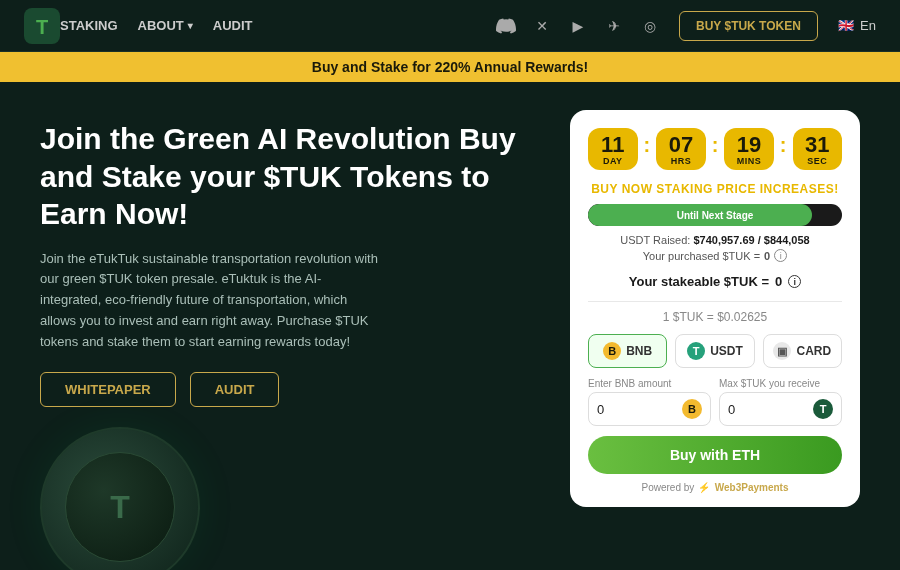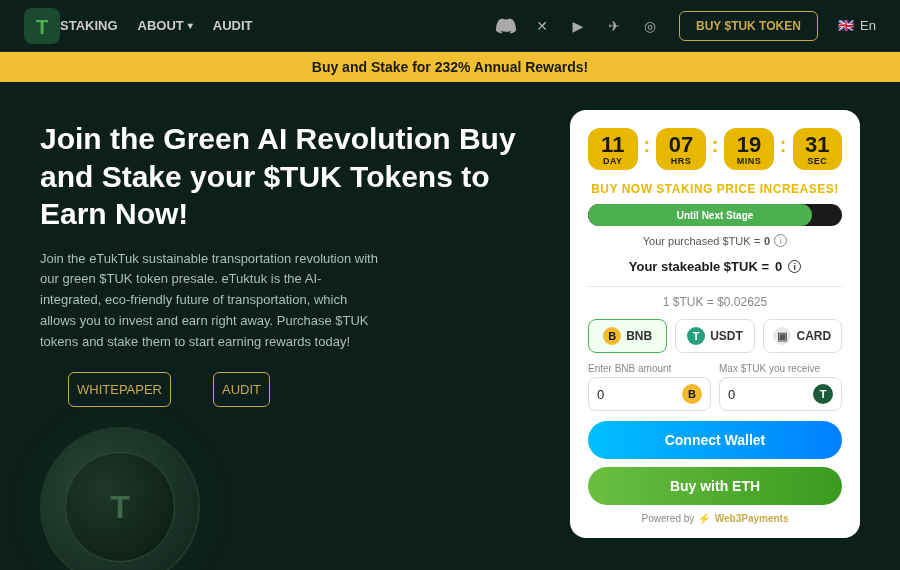--- a/index.html
+++ b/index.html
@@ -106,26 +106,25 @@
     }
     .btn-row {
       display: flex;
       gap: 14px;
       margin-bottom: 20px;
     }
     .btn-outline {
       border: 1.5px solid #c8a84b;
       color: #c8a84b;
       background: transparent;
-      padding: 9px 8px;
+      padding: 9px 24px;
       border-radius: 6px;
       font-size: 13px;
-      font-weight: 400;
-      cursor: pointer;
-      margin-left: 28px;
+      font-weight: 700;
+      cursor: pointer;
     }
     .coin-visual {
       width: 160px;
       height: 160px;
       background: radial-gradient(circle at 40% 40%, #2a4a3a, #0d2018);
       border-radius: 50%;
       border: 2px solid #1e3a2a;
       display: flex;
       align-items: center;
       justify-content: center;
@@ -451,21 +450,21 @@
     <span class="social-icon">◎</span>
   </div>
   <button class="btn-buy-nav">BUY $TUK TOKEN</button>
   <div class="nav-lang">
     <span>🇬🇧</span>
     <span>En</span>
   </div>
 </nav>
 
 <div class="banner">
-  <span>Buy and Stake for 232% Annual Rewards!</span>
+  <span>Buy and Stake for 220% Annual Rewards!</span>
 </div>
 
 <div class="main">
 
   <div class="left">
     <h1 class="hero-title">Join the Green AI Revolution Buy and Stake your $TUK Tokens to Earn Now!</h1>
     <p class="hero-desc">Join the eTukTuk sustainable transportation revolution with our green $TUK token presale. eTuktuk is the AI-integrated, eco-friendly future of transportation, which allows you to invest and earn right away. Purchase $TUK tokens and stake them to start earning rewards today!</p>
     <div class="btn-row">
       <button class="btn-outline">WHITEPAPER</button>
       <button class="btn-outline">AUDIT</button>
@@ -505,20 +504,24 @@
 
     <div class="progress-wrap-rel">
       <div class="progress-bar-wrap">
         <div class="progress-bar-fill" style="width: 88%;"></div>
       </div>
       <div class="progress-text-overlay">
         <span>Until Next Stage</span>
       </div>
     </div>
 
+    <div class="raised-text">
+      <span>USDT Raised:</span>
+      <strong><span>$740,957.69</span> / <span>$844,058</span></strong>
+    </div>
 
     <div class="purchased-row">
       <span>Your purchased $TUK =</span>
       <strong>0</strong>
       <span class="info-icon">i</span>
     </div>
 
     <div class="stakeable-row">
       <span>Your stakeable $TUK =</span>
       <strong>0</strong>
@@ -556,21 +559,20 @@
       </div>
       <div class="input-group">
         <div class="input-label">Max  $TUK you receive</div>
         <div class="input-wrap">
           <input type="text" value="0" style="">
           <span class="input-coin-icon ic-tuk">T</span>
         </div>
       </div>
     </div>
 
-    <button class="btn-connect">Connect Wallet</button>
     <button class="btn-buy-eth">Buy with ETH</button>
 
     <div class="powered-by">
       <span>Powered by</span>
       <span>⚡</span>
       <span class="powered-link">Web3Payments</span>
     </div>
 
   </div>
 </div>

